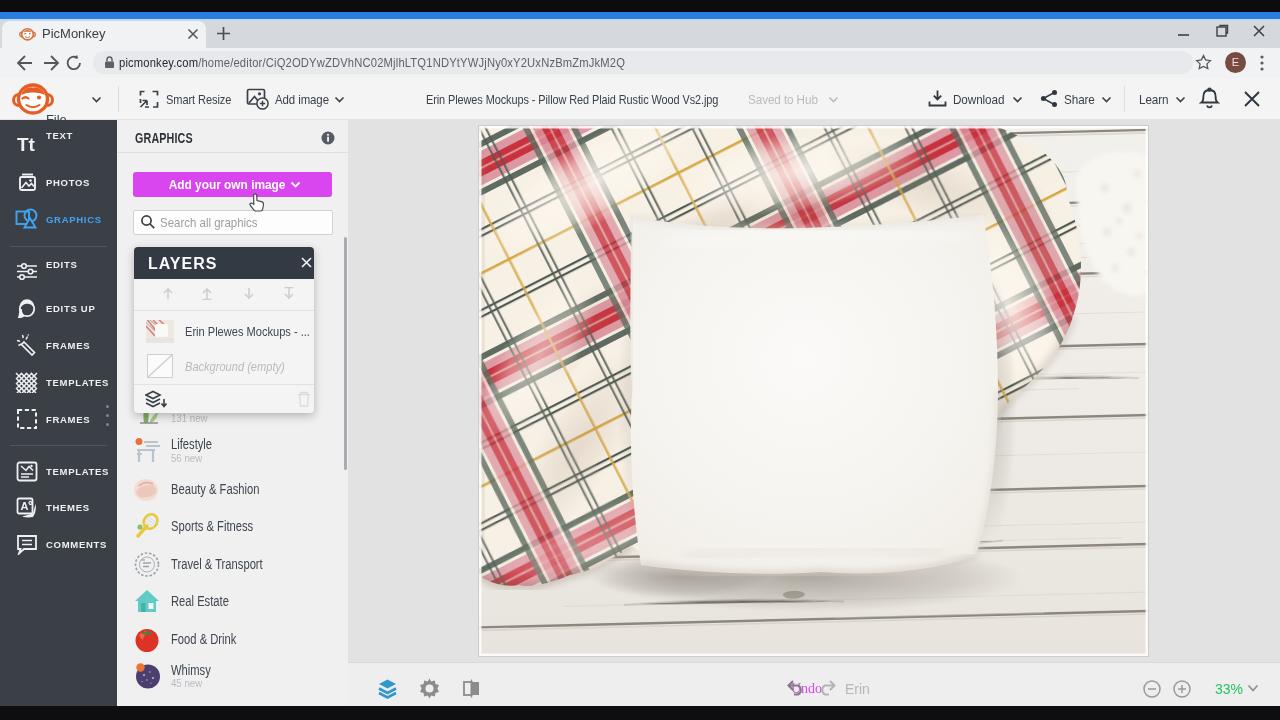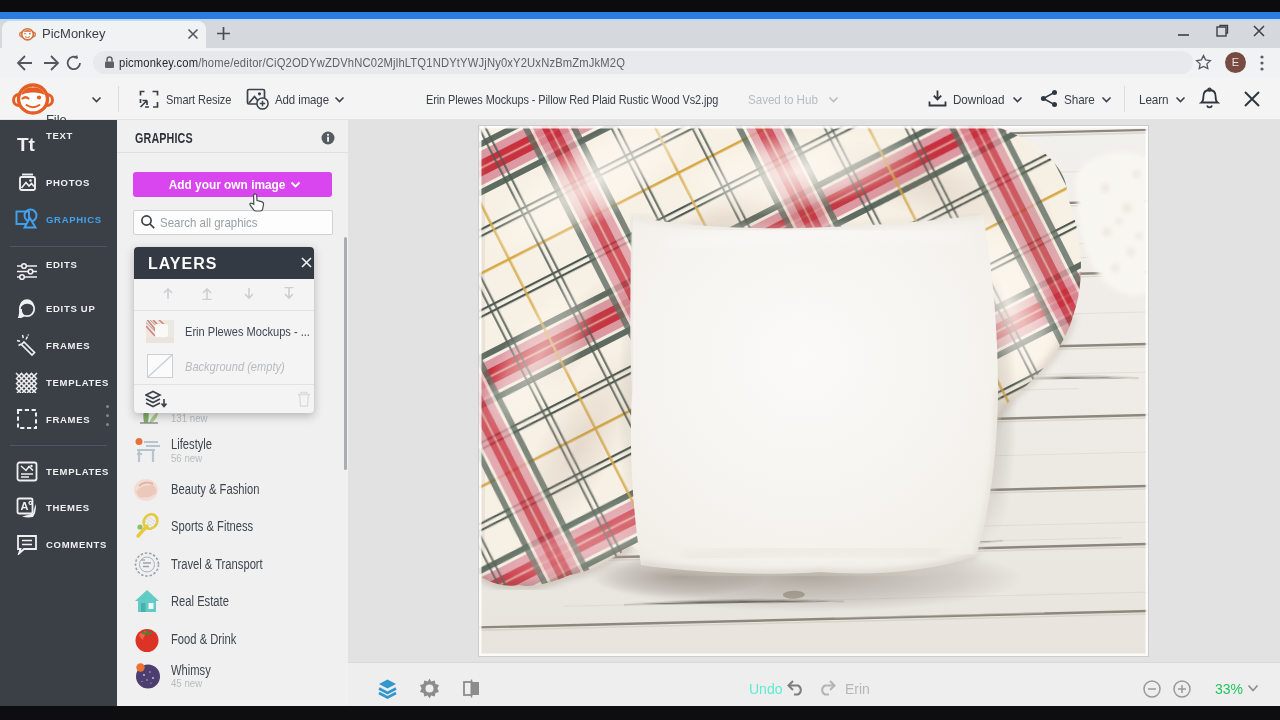--- a/index.html
+++ b/index.html
@@ -582,21 +582,21 @@
   </svg>
   <svg class="abs" style="left:419px; top:678px;" width="21" height="21" viewBox="0 0 21 21">
     <path d="M10.5,0.5 L12.2,3.4 L15.8,2.5 L16.4,6 L20,6.9 L18.4,10.5 L20,14.1 L16.4,15 L15.8,18.5 L12.2,17.6 L10.5,20.5 L8.8,17.6 L5.2,18.5 L4.6,15 L1,14.1 L2.6,10.5 L1,6.9 L4.6,6 L5.2,2.5 L8.8,3.4 Z" fill="#8c8c8c"></path>
     <circle cx="10.5" cy="10.5" r="4" fill="#eeeeee"></circle>
   </svg>
   <svg class="abs" style="left:461px; top:678px;" width="21" height="21" viewBox="0 0 21 21">
     <rect x="3" y="4" width="7.5" height="13" fill="none" stroke="#8c8c8c" stroke-width="1.8"></rect>
     <rect x="10.5" y="4" width="7.5" height="13" fill="#8c8c8c"></rect>
     <path d="M10.5,1.5 V19.5" stroke="#8c8c8c" stroke-width="1.4"></path>
   </svg>
-  <div class="abs btmtxt" style="left:749px; top:681px; color:#5eead4;">Undo</div>
+  <div class="abs btmtxt" style="left:791px; top:681px; color:#d946ef;font-family:Liberation Serif, serif;">Undo</div>
   <svg class="abs" style="left:786px; top:679px;" width="19" height="17" viewBox="0 0 19 17">
     <path d="M3,6.5 H12 A5,5 0 0 1 12,15.5 H8" fill="none" stroke="#7d7d7d" stroke-width="2"></path>
     <path d="M7,2 L2.5,6.5 L7,11" fill="none" stroke="#7d7d7d" stroke-width="2"></path>
   </svg>
   <svg class="abs" style="left:818px; top:679px;" width="19" height="17" viewBox="0 0 19 17">
     <path d="M16,6.5 H7 A5,5 0 0 0 7,15.5 H11" fill="none" stroke="#b3b3b3" stroke-width="2"></path>
     <path d="M12,2 L16.5,6.5 L12,11" fill="none" stroke="#b3b3b3" stroke-width="2"></path>
   </svg>
   <div class="abs btmtxt" style="left:845px; top:681px; color:#b7b7b7;">Erin</div>
   <svg class="abs" style="left:1143px; top:680px;" width="18" height="18" viewBox="0 0 18 18">

